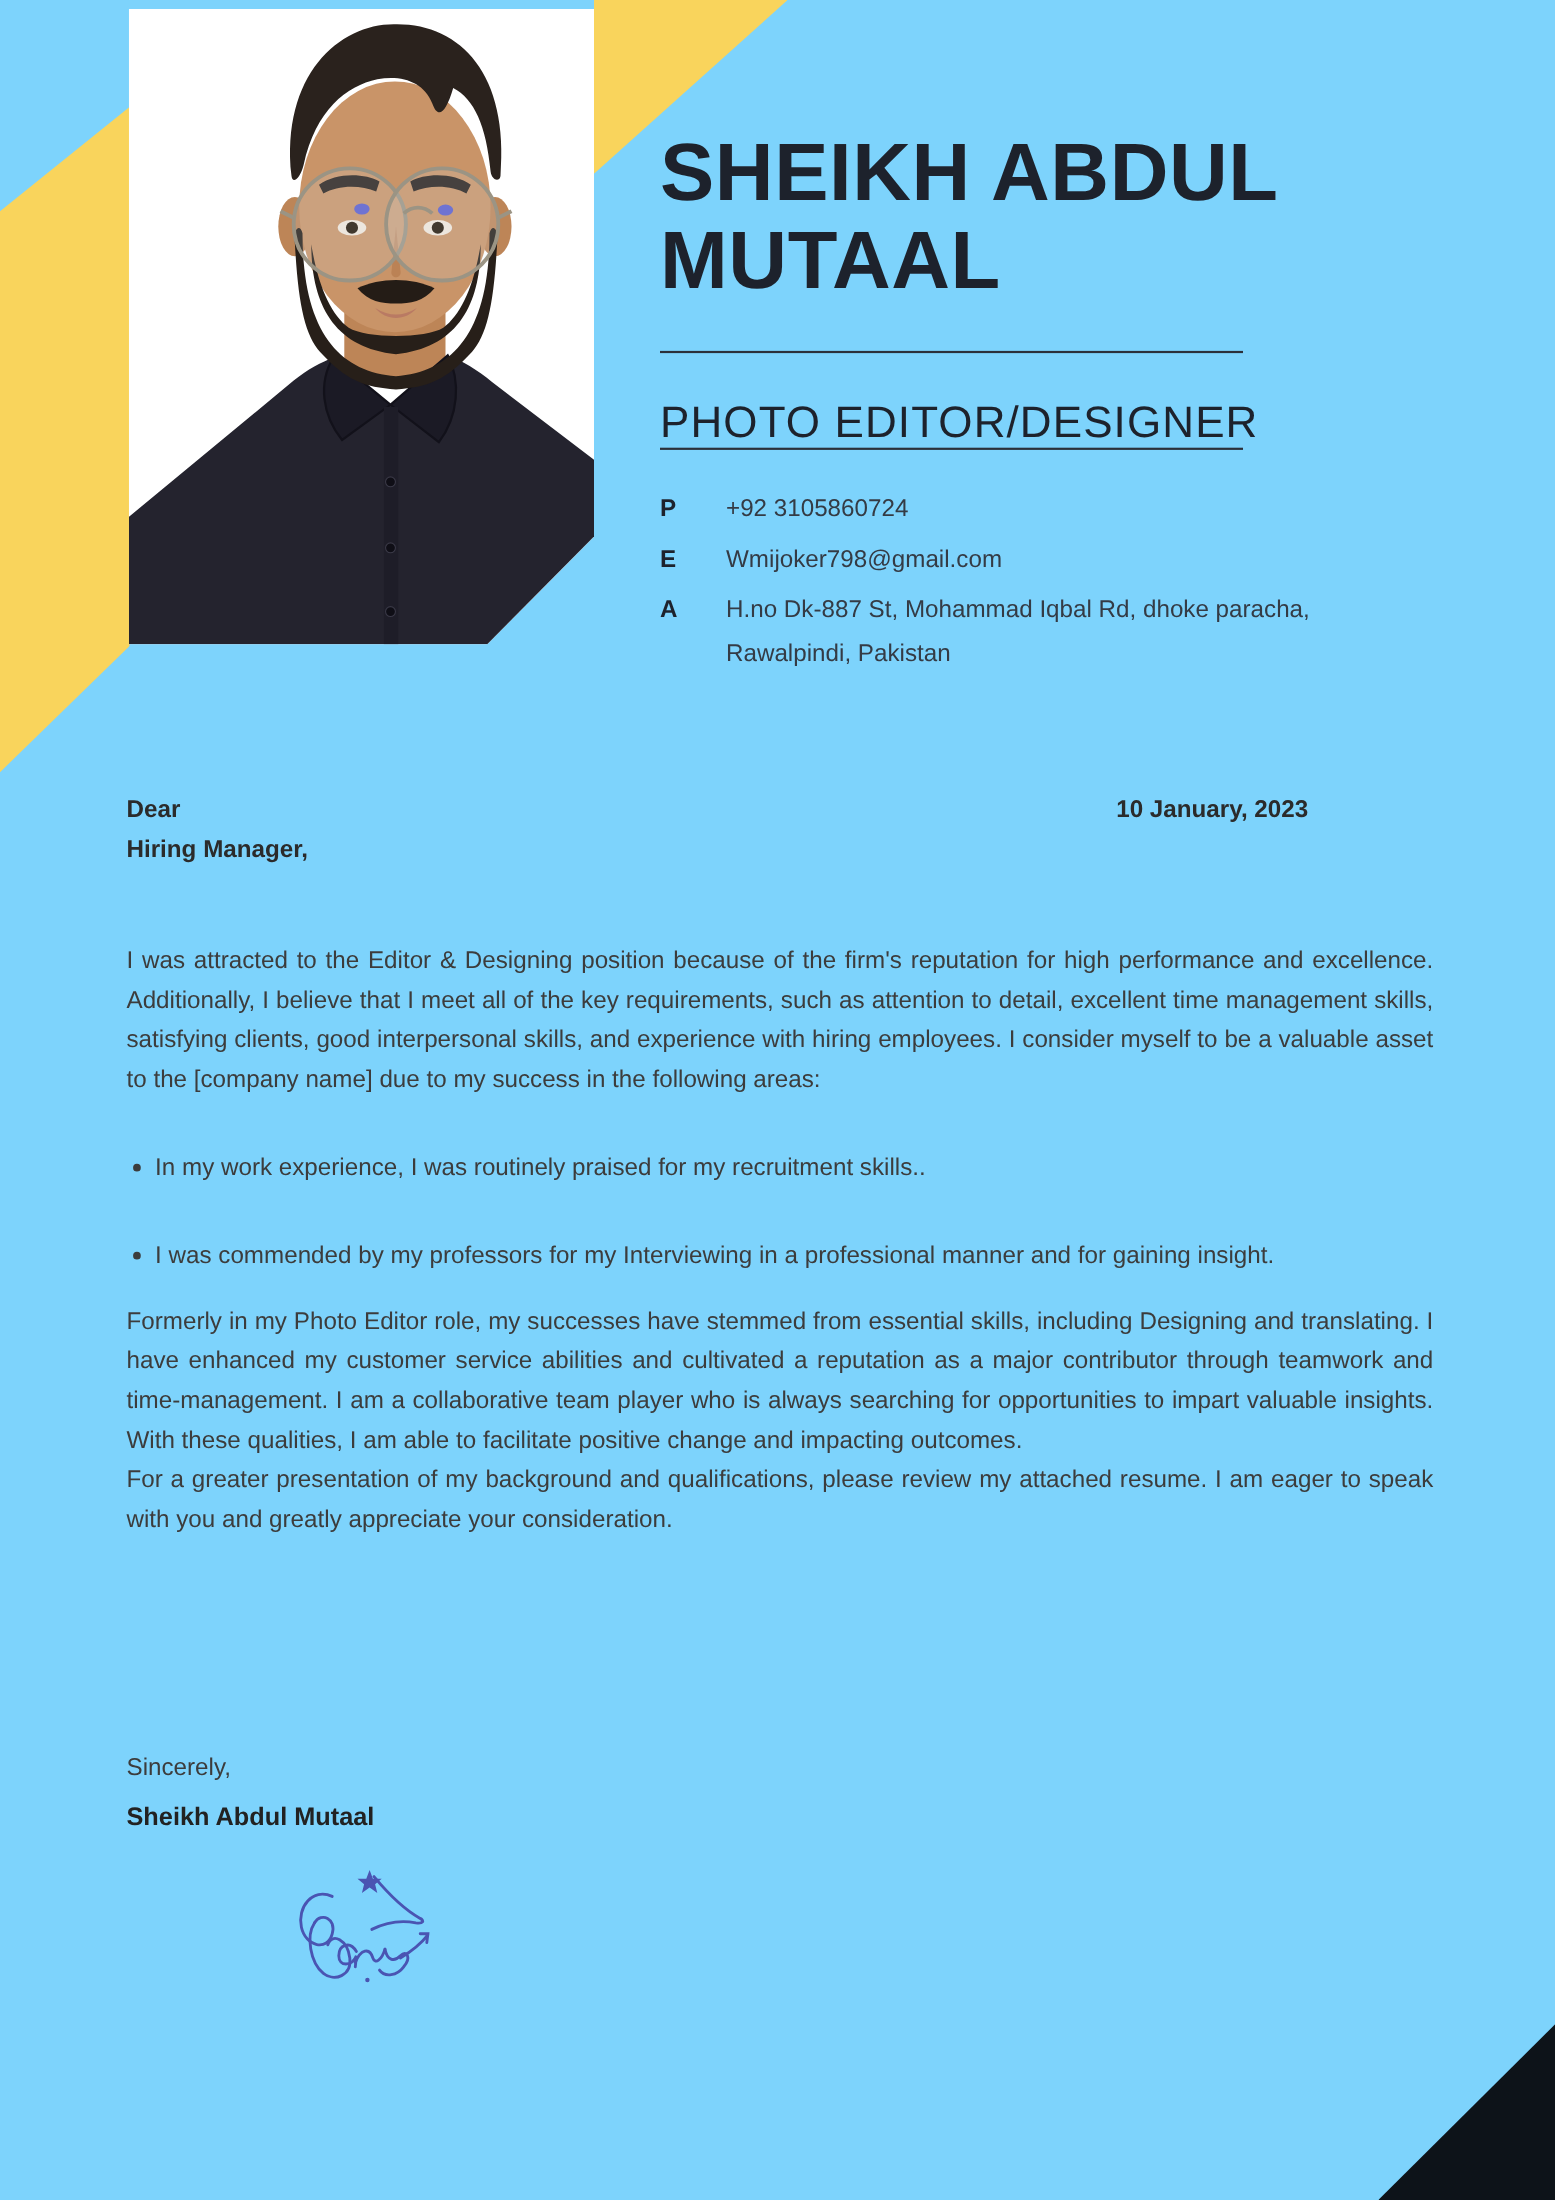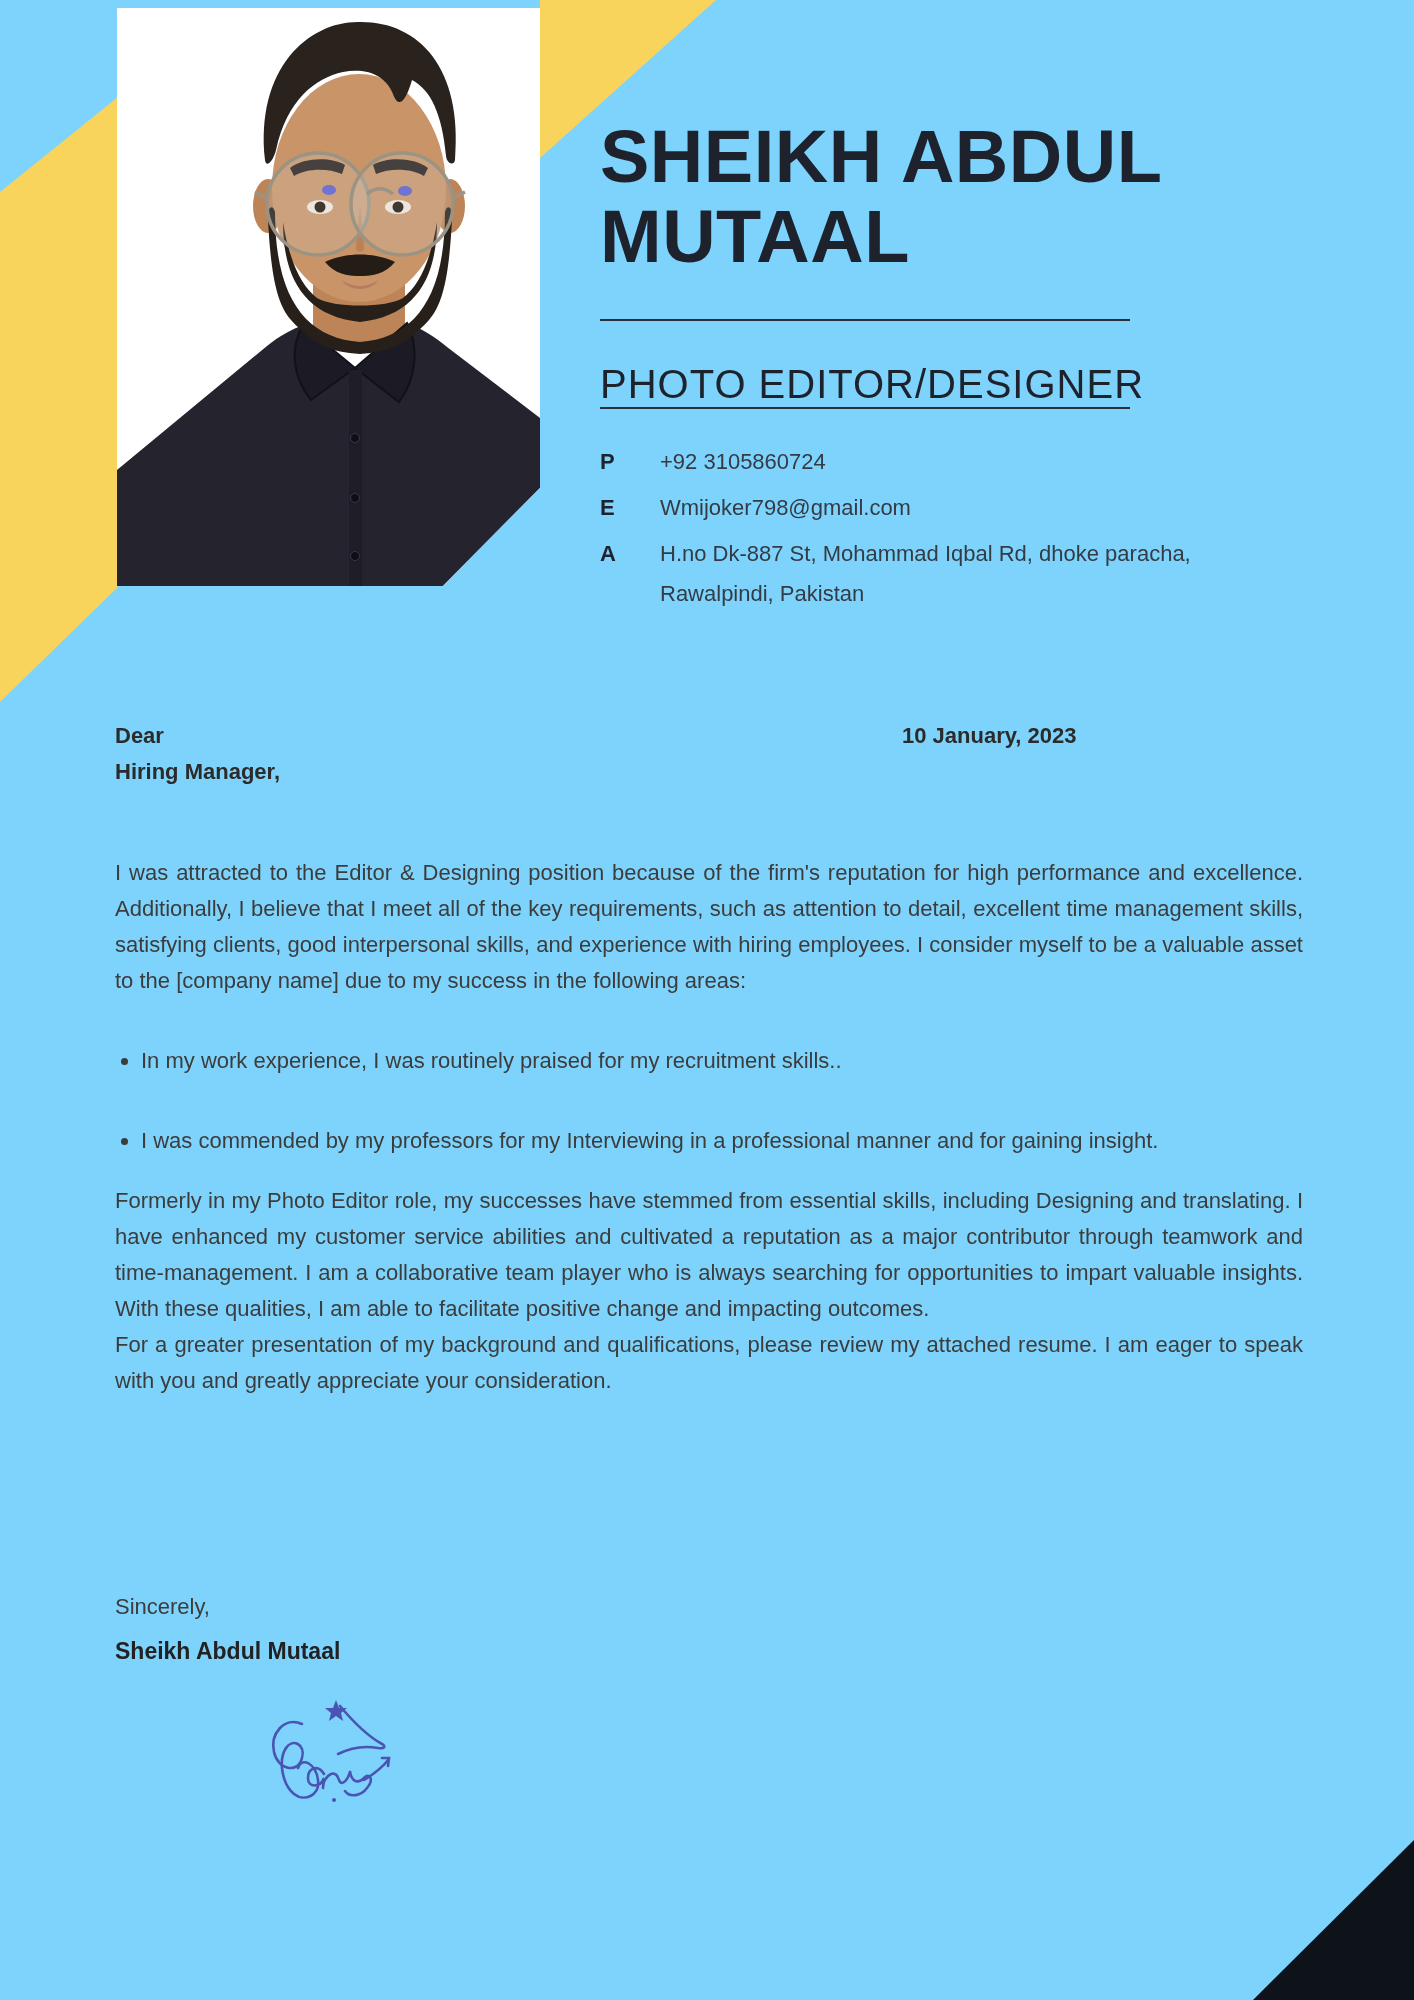--- a/index.html
+++ b/index.html
@@ -55,21 +55,21 @@
     position:absolute;left:600px;top:336px;width:640px;
     font-size:40px;line-height:48px;font-weight:400;
     letter-spacing:1px;color:var(--ink-dark);margin-top:24px;
   }
   .contact{position:absolute;left:600px;top:442px;width:702px;display:flex;flex-direction:column;gap:6px;}
   .contact-row{display:flex;}
   .contact-label{width:60px;font-weight:700;font-size:22px;line-height:40px;color:var(--ink-dark);}
   .contact-value{flex:1;font-size:22px;line-height:40px;color:#343b45;}
   
   .date{
-    position:absolute;left:902px;top:718px;width:400px;text-align:left;
+    position:absolute;left:902px;top:718px;width:400px;text-align:center;
     font-weight:700;font-size:22px;line-height:36px;color:var(--ink-bold);
   }
   .salutation{
     position:absolute;left:115px;top:718px;width:600px;
     font-weight:700;font-size:22px;line-height:36px;color:var(--ink-bold);
   }
   .body-text{
     position:absolute;left:115px;top:855px;width:1188px;
     font-size:22px;line-height:36px;text-align:justify;color:var(--ink-body);
   }

